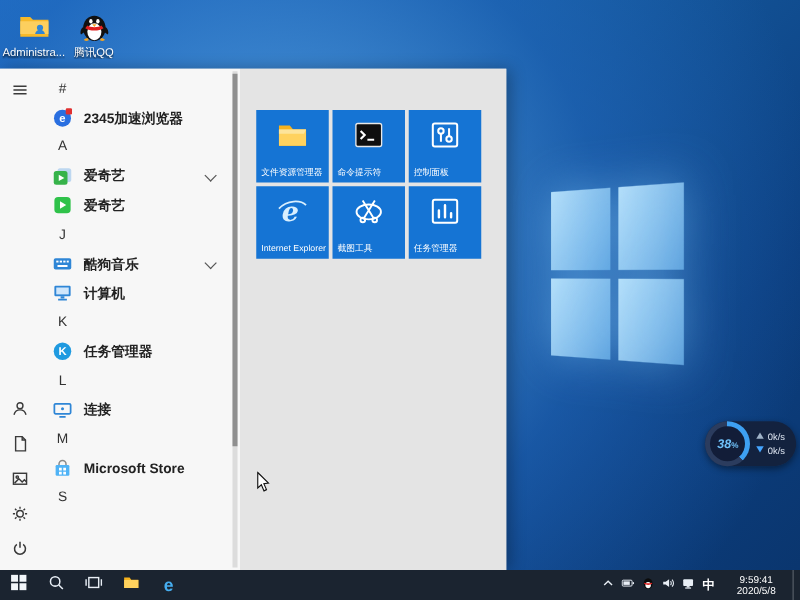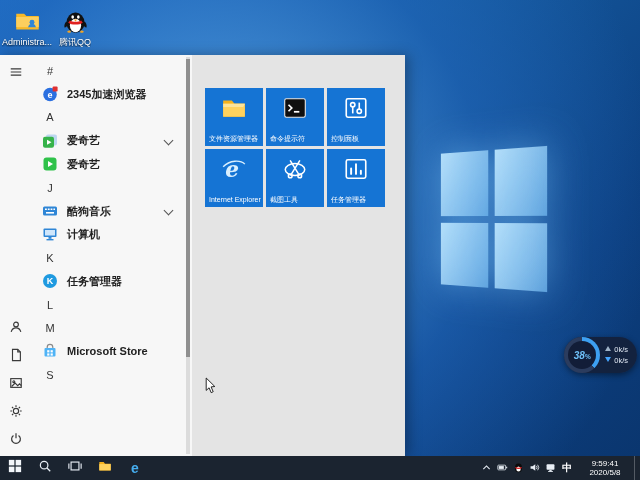--- a/index.html
+++ b/index.html
@@ -254,20 +254,30 @@
                 <text x="8" y="11.3" text-anchor="middle" font-size="9" font-weight="bold" fill="#fff" font-family="Liberation Sans,sans-serif">K</text>
               </svg>
           </span>
           <span class="al-label">任务管理器</span>
         </div>
 
         <div class="al-row">
           <span class="al-hdr">L</span>
         </div>
 
+        <div class="al-row">
+          <span class="al-icon">
+            <svg viewBox="0 0 16 16">
+                <rect x="1.5" y="3" width="13" height="8" rx="1" fill="none" stroke="#2f86d6" stroke-width="1.4"></rect>
+                <circle cx="8" cy="7" r="1.2" fill="#2f86d6"></circle>
+                <path d="M5.5 13.5h5" stroke="#2f86d6" stroke-width="1.4"></path>
+              </svg>
+          </span>
+          <span class="al-label">连接</span>
+        </div>
 
         <div class="al-row">
           <span class="al-hdr">M</span>
         </div>
 
         <div class="al-row">
           <span class="al-icon">
             <svg viewBox="0 0 16 16">
                 <path d="M5.2 5V4.2a2.8 2.8 0 015.6 0V5" stroke="#8a8a8a" stroke-width="1.2" fill="none"></path>
                 <rect x="2.5" y="5" width="11" height="8.5" rx="1" fill="#4fb3f6"></rect>

